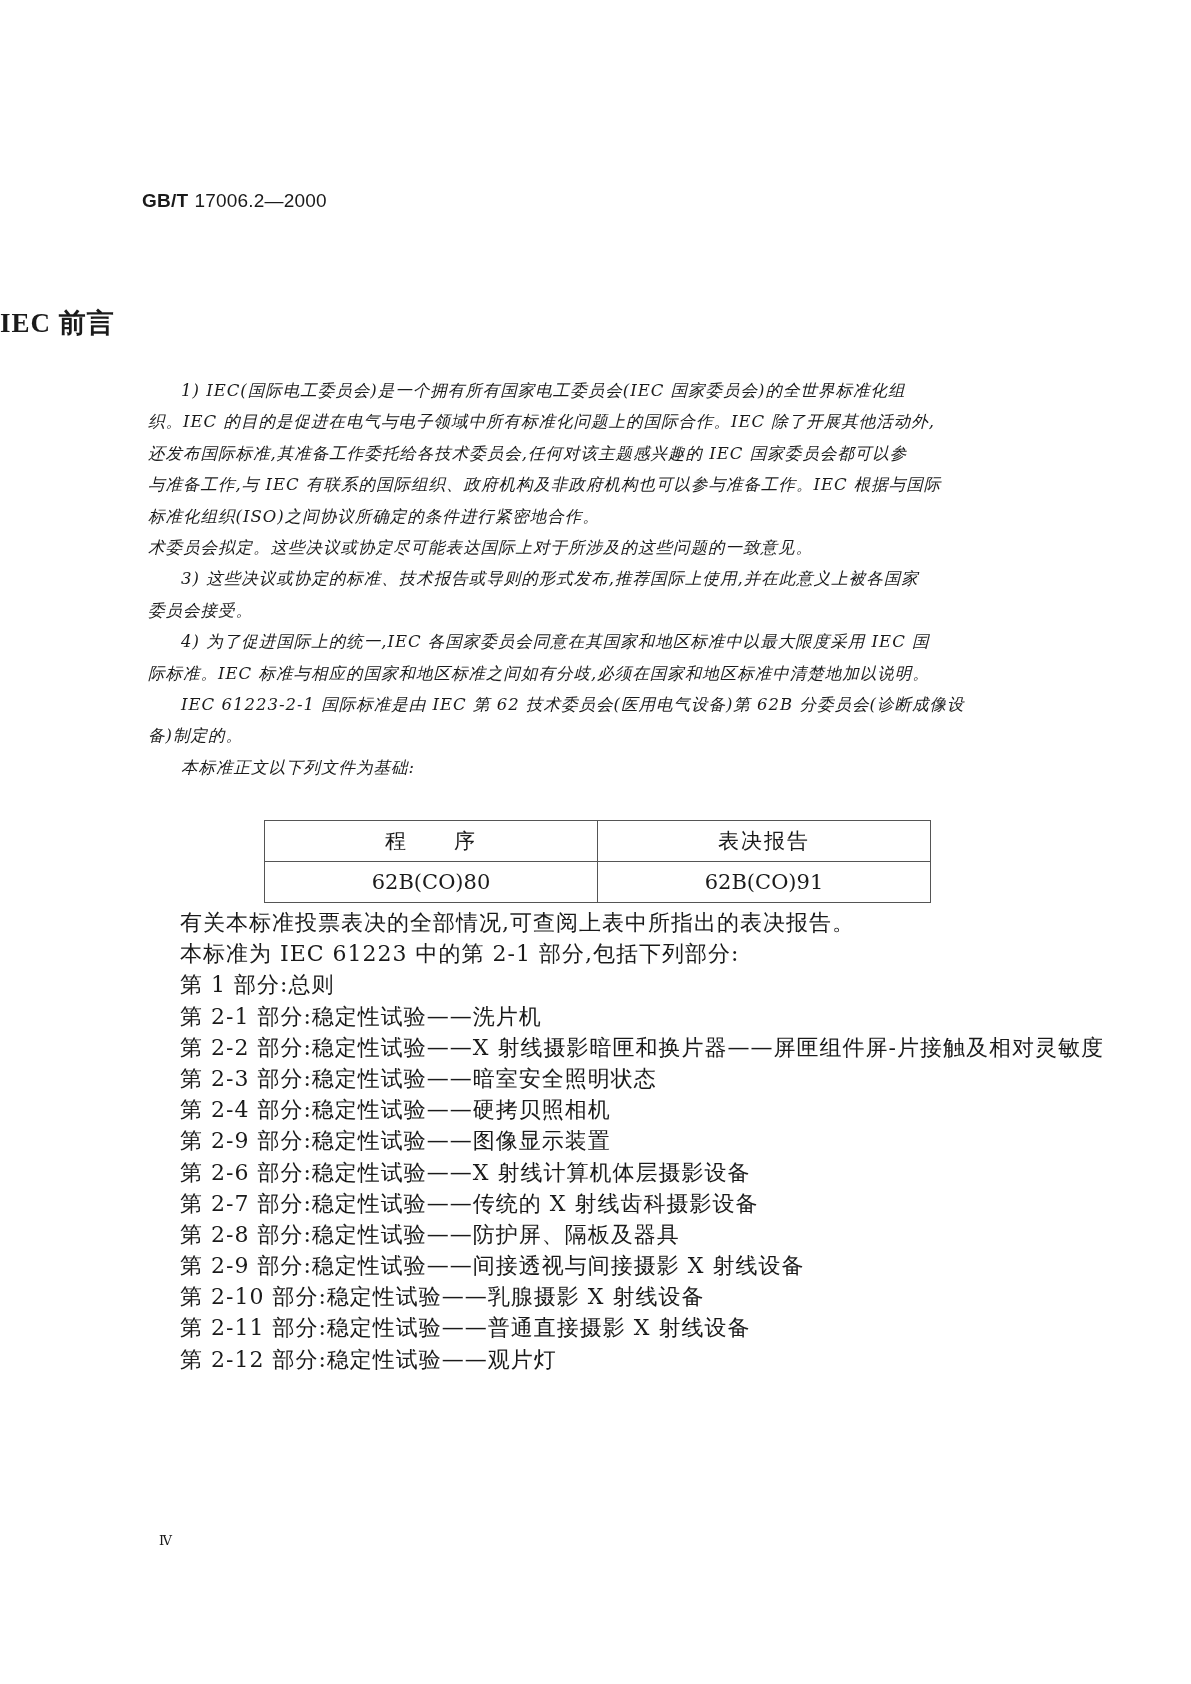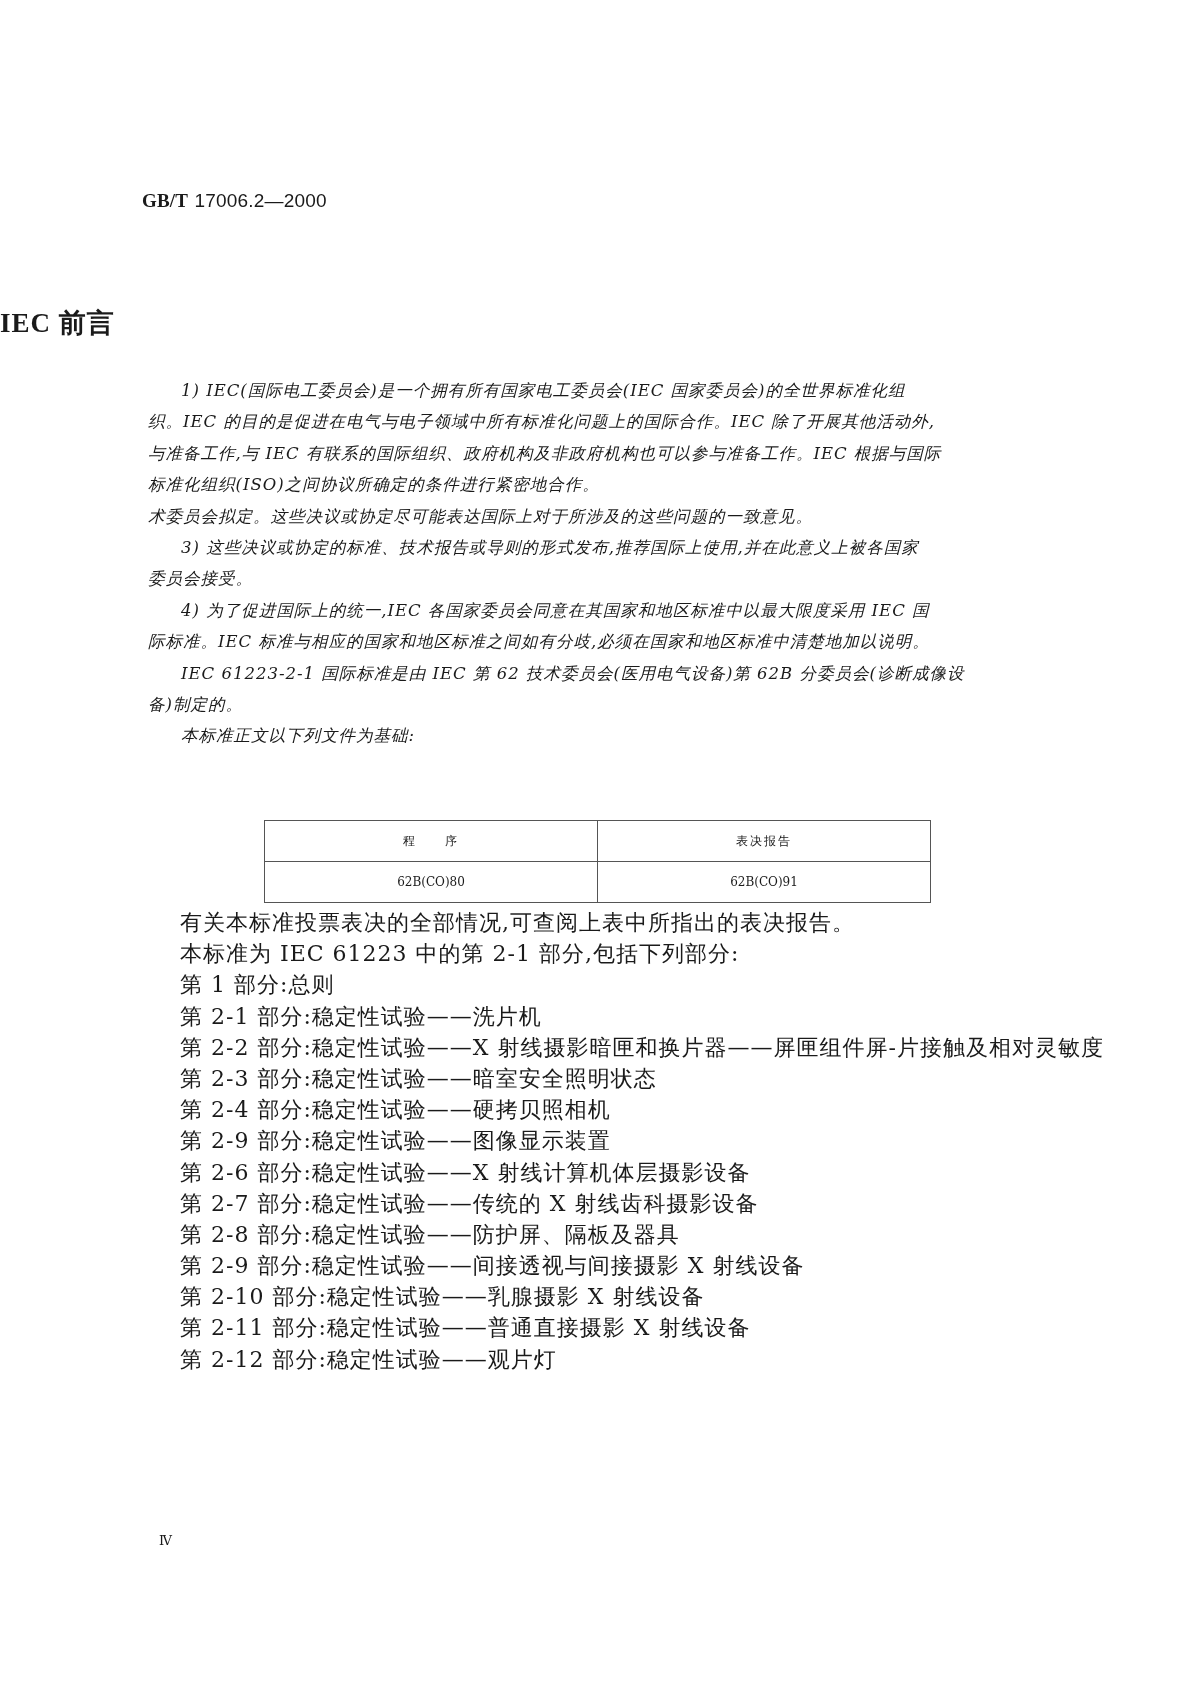--- a/index.html
+++ b/index.html
@@ -23,21 +23,21 @@
     }
     .std-number {
       position: absolute;
       left: 142px;
       top: 188px;
       font-size: 19px;
       line-height: 24px;
       letter-spacing: 0.2px;
     }
     .std-number .gb {
-      font-family: Liberation Serif, serif;
+      font-family: Liberation Sans, sans-serif;
       font-weight: bold;
     }
     .std-number .num {
       font-family: "Liberation Sans", "DejaVu Sans", sans-serif;
     }
     .title {
       position: absolute;
       left: 0;
       width: 1191px;
       top: 306px;
@@ -64,21 +64,21 @@
       height: 31.4px;
       overflow: visible;
     }
     .indent { padding-left: 33px; }
     .votes-table {
       position: absolute;
       left: 264px;
       top: 820px;
       width: 667px;
       border-collapse: collapse;
-      font-size: 12px;
+      font-size: 21px;
       font-family: "DejaVu Serif", "Liberation Serif", serif;
       border: 1.6px solid #222;
     }
     .votes-table th, .votes-table td {
       border: 1px solid #555;
       text-align: center;
       font-weight: normal;
       height: 40px;
       padding: 0;
       width: 50%;
@@ -113,20 +113,21 @@
     <span class="num">17006.2—2000</span>
   </div>
 
   <div class="title">IEC 前言</div>
 
   <div class="body">
 
     <div>
       <span class="line indent">1) IEC(国际电工委员会)是一个拥有所有国家电工委员会(IEC 国家委员会)的全世界标准化组</span>
       <span class="line">织。IEC 的目的是促进在电气与电子领域中所有标准化问题上的国际合作。IEC 除了开展其他活动外,</span>
+      <span class="line">还发布国际标准,其准备工作委托给各技术委员会,任何对该主题感兴趣的 IEC 国家委员会都可以参</span>
       <span class="line">与准备工作,与 IEC 有联系的国际组织、政府机构及非政府机构也可以参与准备工作。IEC 根据与国际</span>
       <span class="line">标准化组织(ISO)之间协议所确定的条件进行紧密地合作。</span>
     </div>
 
     <div>
       <span class="line">术委员会拟定。这些决议或协定尽可能表达国际上对于所涉及的这些问题的一致意见。</span>
     </div>
 
     <div>
       <span class="line indent">3) 这些决议或协定的标准、技术报告或导则的形式发布,推荐国际上使用,并在此意义上被各国家</span>

